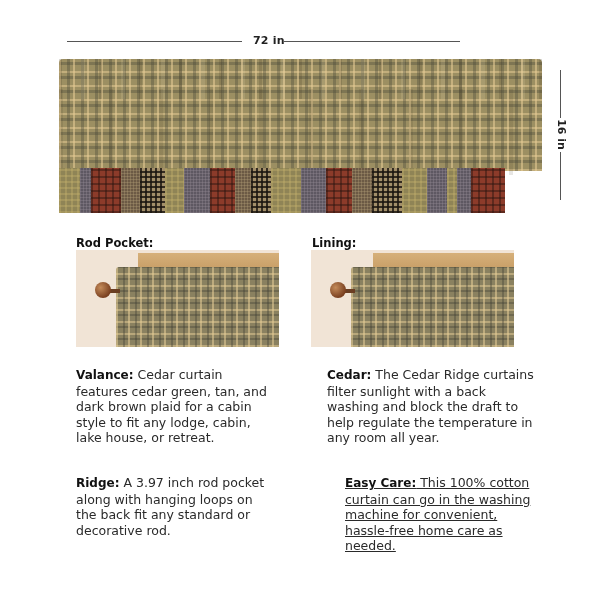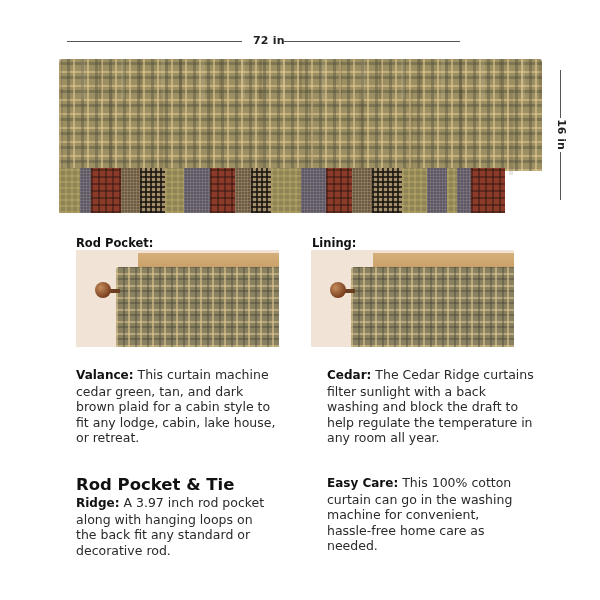--- a/index.html
+++ b/index.html
@@ -63,21 +63,21 @@
     }
     .photo .rod { position:absolute; left:30px; top:39px; width:14px; height:4px; background:#6b3e22; }
     .photo .finial { position:absolute; left:19px; top:32px; width:16px; height:16px; border-radius:50%; background:radial-gradient(circle at 35% 35%, #c48b5a, #7a4020 70%); }
 
     
     .text-block { position:absolute; font-size:12.5px; line-height:15.5px; color:#2a2a2a; }
     .text-block .h { font-size:12px; font-weight:bold; color:#111; }
     .tb-valance { left:76px; top:367px; width:200px; }
     .tb-lined { left:327px; top:367px; width:210px; }
     .tb-rodpocket { left:76px; top:475px; width:200px; }
-    .tb-easy { left:327px; top:475px; width:200px; }
+    .tb-easy { left:345px; top:475px; width:200px;text-decoration:underline; }
     .tb-rodpocket .h1 { display:block; font-size:16.5px; font-weight:bold; color:#111; line-height:20px; }
   </style>
 </head>
 <body>
 
 <div class="dim-h">
   <div class="line l1"></div>
   <span class="lbl">72 in</span>
   <div class="line l2"></div>
 </div>
@@ -127,26 +127,26 @@
   <div class="finial"></div>
 </div>
 <div class="photo photo-lining">
   <div class="board"></div>
   <div class="fabric"></div>
   <div class="rod"></div>
   <div class="finial"></div>
 </div>
 
 <div class="text-block tb-valance">
-  <span class="h">Valance:</span><span> This curtain machine cedar green, tan, and dark brown plaid for a cabin style to fit any lodge, cabin, lake house, or retreat.</span>
+  <span class="h">Valance:</span><span> Cedar curtain features cedar green, tan, and dark brown plaid for a cabin style to fit any lodge, cabin, lake house, or retreat.</span>
 </div>
 
 <div class="text-block tb-lined">
   <span class="h">Cedar:</span><span> The Cedar Ridge curtains filter sunlight with a back washing and block the draft to help regulate the temperature in any room all year.</span>
 </div>
 
 <div class="text-block tb-rodpocket">
-  <span class="h1">Rod Pocket &amp; Tie</span><span class="h">Ridge:</span><span> A 3.97 inch rod pocket along with hanging loops on the back fit any standard or decorative rod.</span>
+  <span class="h">Ridge:</span><span> A 3.97 inch rod pocket along with hanging loops on the back fit any standard or decorative rod.</span>
 </div>
 
 <div class="text-block tb-easy">
   <span class="h">Easy Care:</span><span> This 100% cotton curtain can go in the washing machine for convenient, hassle-free home care as needed.</span>
 </div>
 
 </body></html>

